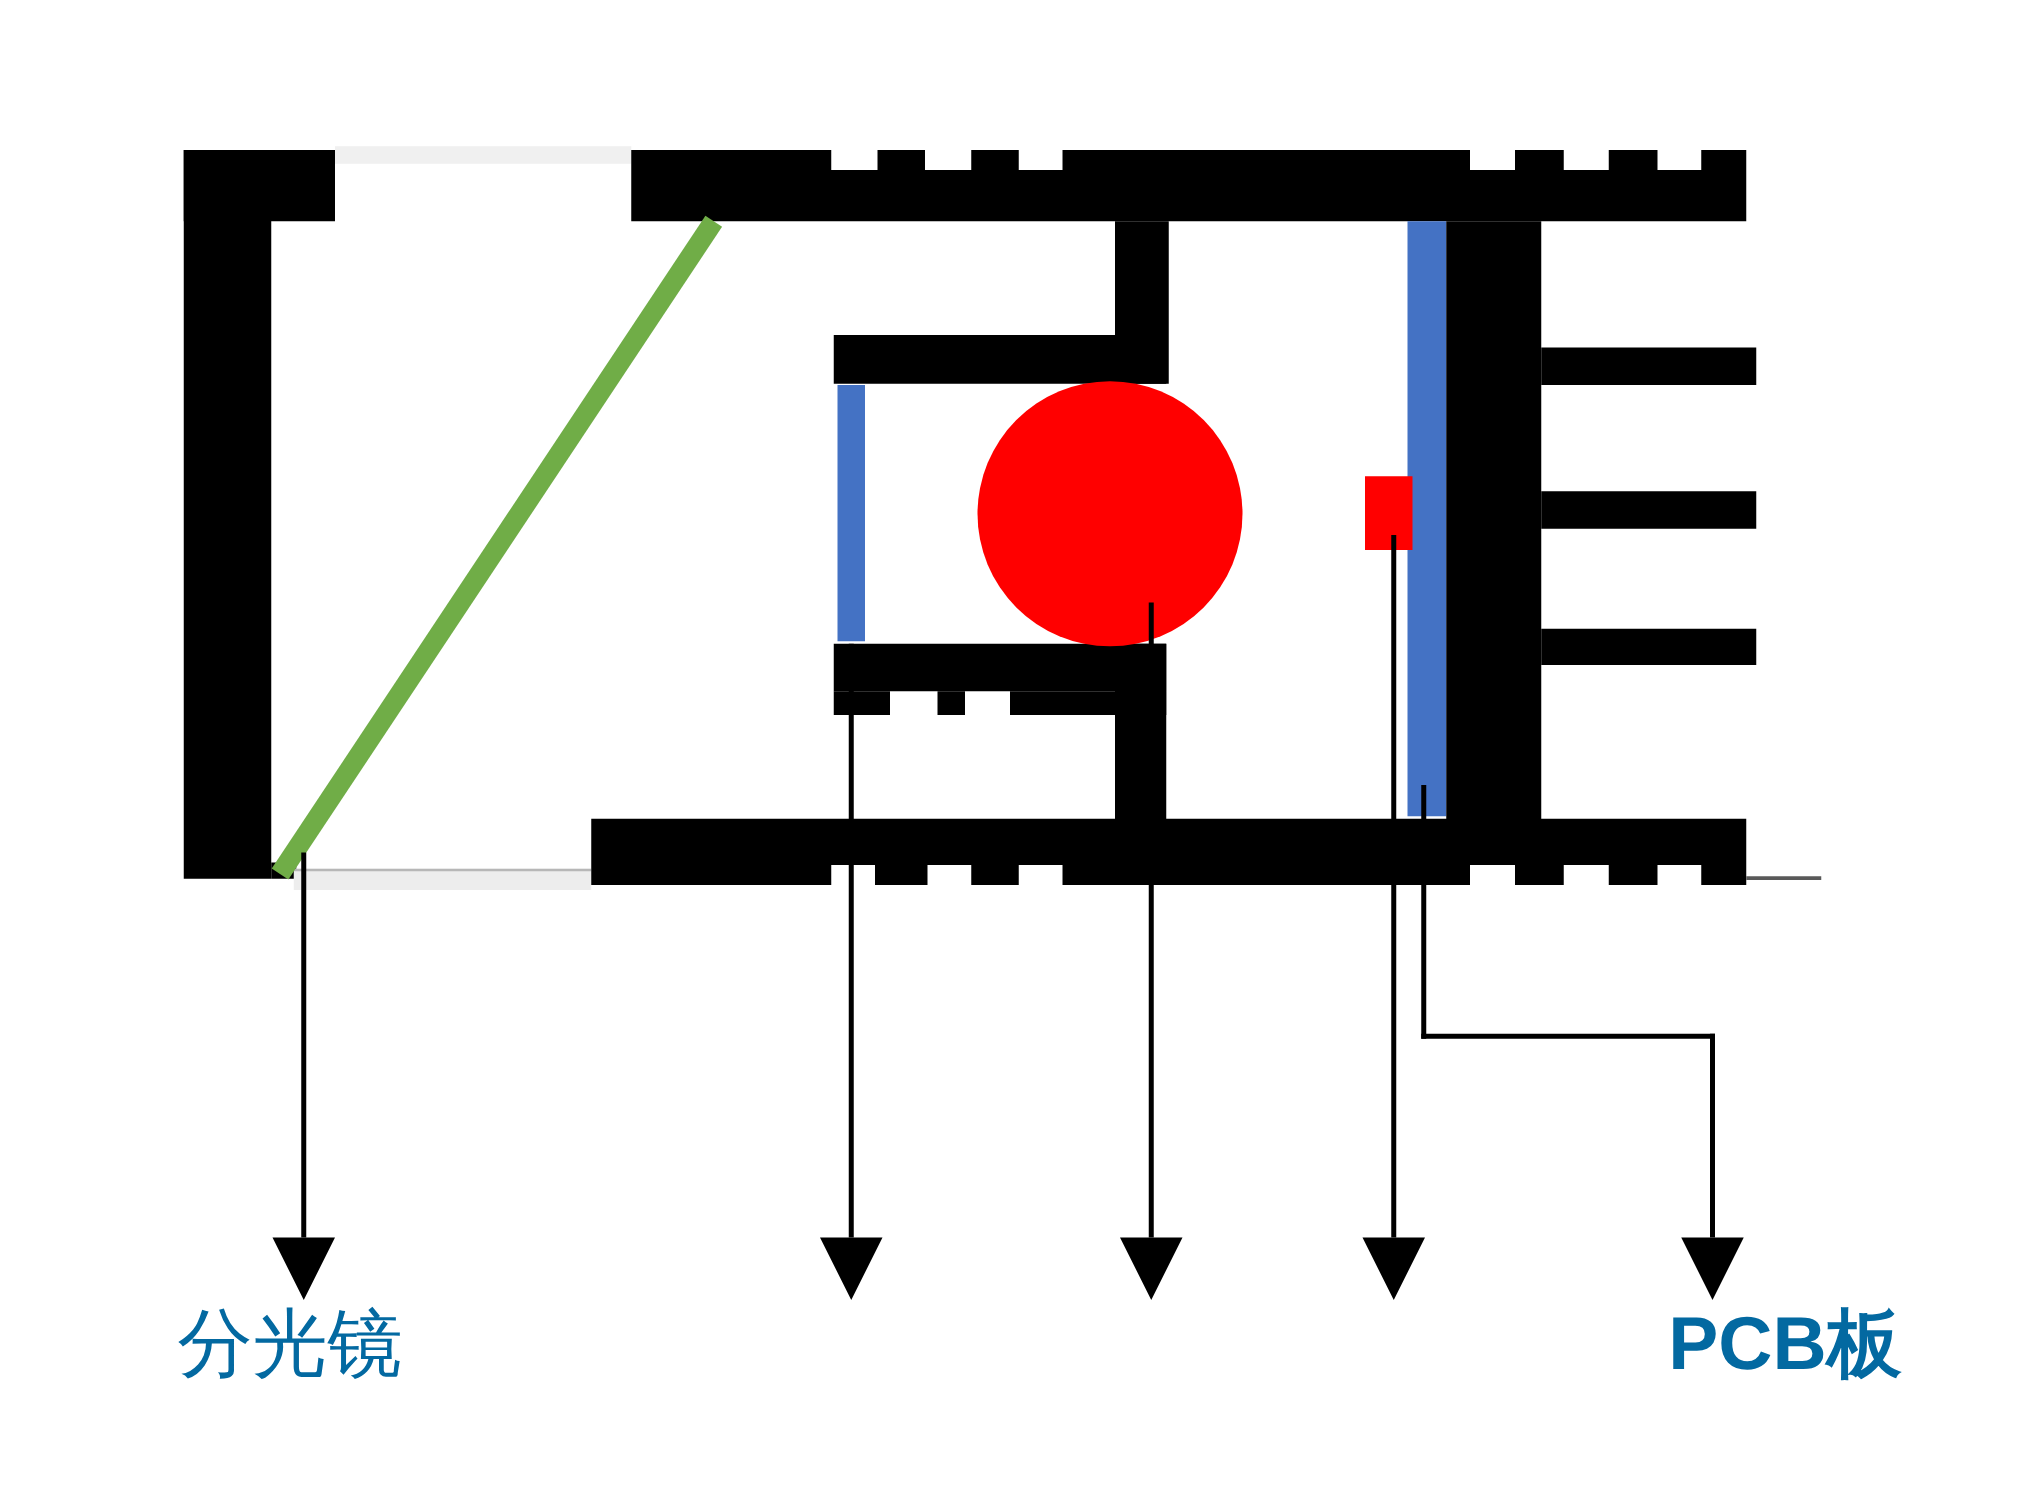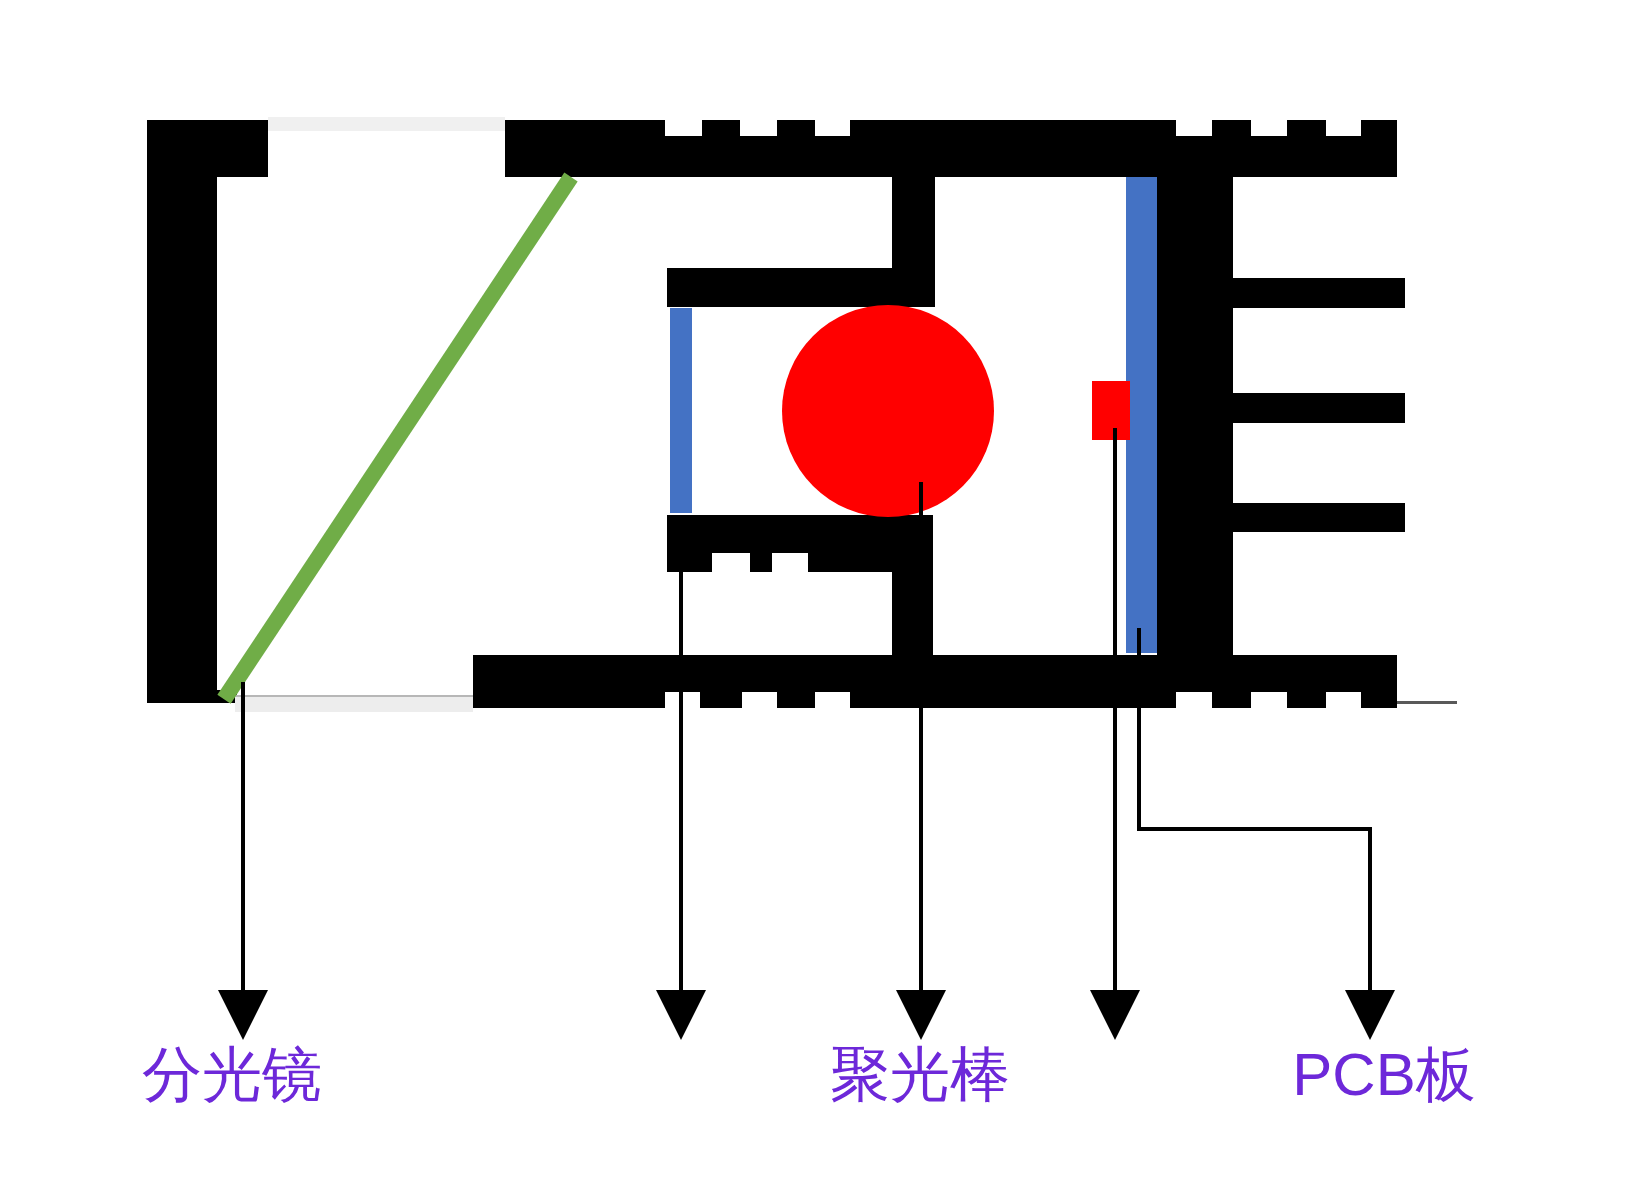--- a/index.html
+++ b/index.html
@@ -10,21 +10,21 @@
   .white-notch{position:absolute;background:var(--background,#fff);}
   .gray-strip-top{background:var(--top_strip_gray,#F0F0F0);}
   .gray-strip-bottom{background:var(--bottom_strip_gray,#EDEDED);border-top:2px solid #B7B7B7;}
   .blue{background:var(--blue,#4472C4);}
   .red{background:var(--red,#FF0000);}
   .circle{border-radius:50%;}
   .green-line{background:var(--beam_splitter_green,#70AD47);transform-origin:0 8px;transform:rotate(123.6deg);}
   .arrow-line{background:var(--housing_black,#000);}
   .arrow-head{width:0;height:0;border-left:25px solid transparent;border-right:25px solid transparent;border-top:50px solid var(--housing_black,#000);}
   .gray-line{background:var(--leader_line_gray,#595959);}
-  .label{position:absolute;transform:translateX(-50%);font-size:60px;line-height:70px;color:#6d28d9;white-space:nowrap;text-align:center;}
+  .label{position:absolute;transform:translateX(-50%);font-size:60px;line-height:70px;color:#0369a1;white-space:nowrap;text-align:center;}
 </style>
 </head>
 <body>
 
 <div class="canvas">
 
   <div class="abs black" style="left:147px;top:120px;width:70px;height:583px;"></div>
   <div class="abs black" style="left:147px;top:120px;width:121px;height:57px;"></div>
   <div class="abs black" style="left:217px;top:690px;width:20px;height:13px;"></div>
 
@@ -82,16 +82,15 @@
 
   <div class="abs arrow-line" style="left:1113px;top:428px;width:4px;height:562px;"></div>
   <div class="abs arrow-head" style="left:1090px;top:990px;"></div>
 
   <div class="abs arrow-line" style="left:1137px;top:628px;width:4px;height:203px;"></div>
   <div class="abs arrow-line" style="left:1137px;top:827px;width:235px;height:4px;"></div>
   <div class="abs arrow-line" style="left:1368px;top:827px;width:4px;height:163px;"></div>
   <div class="abs arrow-head" style="left:1345px;top:990px;"></div>
 
   <div class="label" style="left:232px;top:1040px;">分光镜</div>
-  <div class="label" style="left:920px;top:1040px;">聚光棒</div>
-  <div class="label" style="left:1384px;top:1040px;">PCB板</div>
+  <div class="label" style="left:1428px;top:1040px;font-weight:bold;">PCB板</div>
 
 </div>
 
 </body></html>

